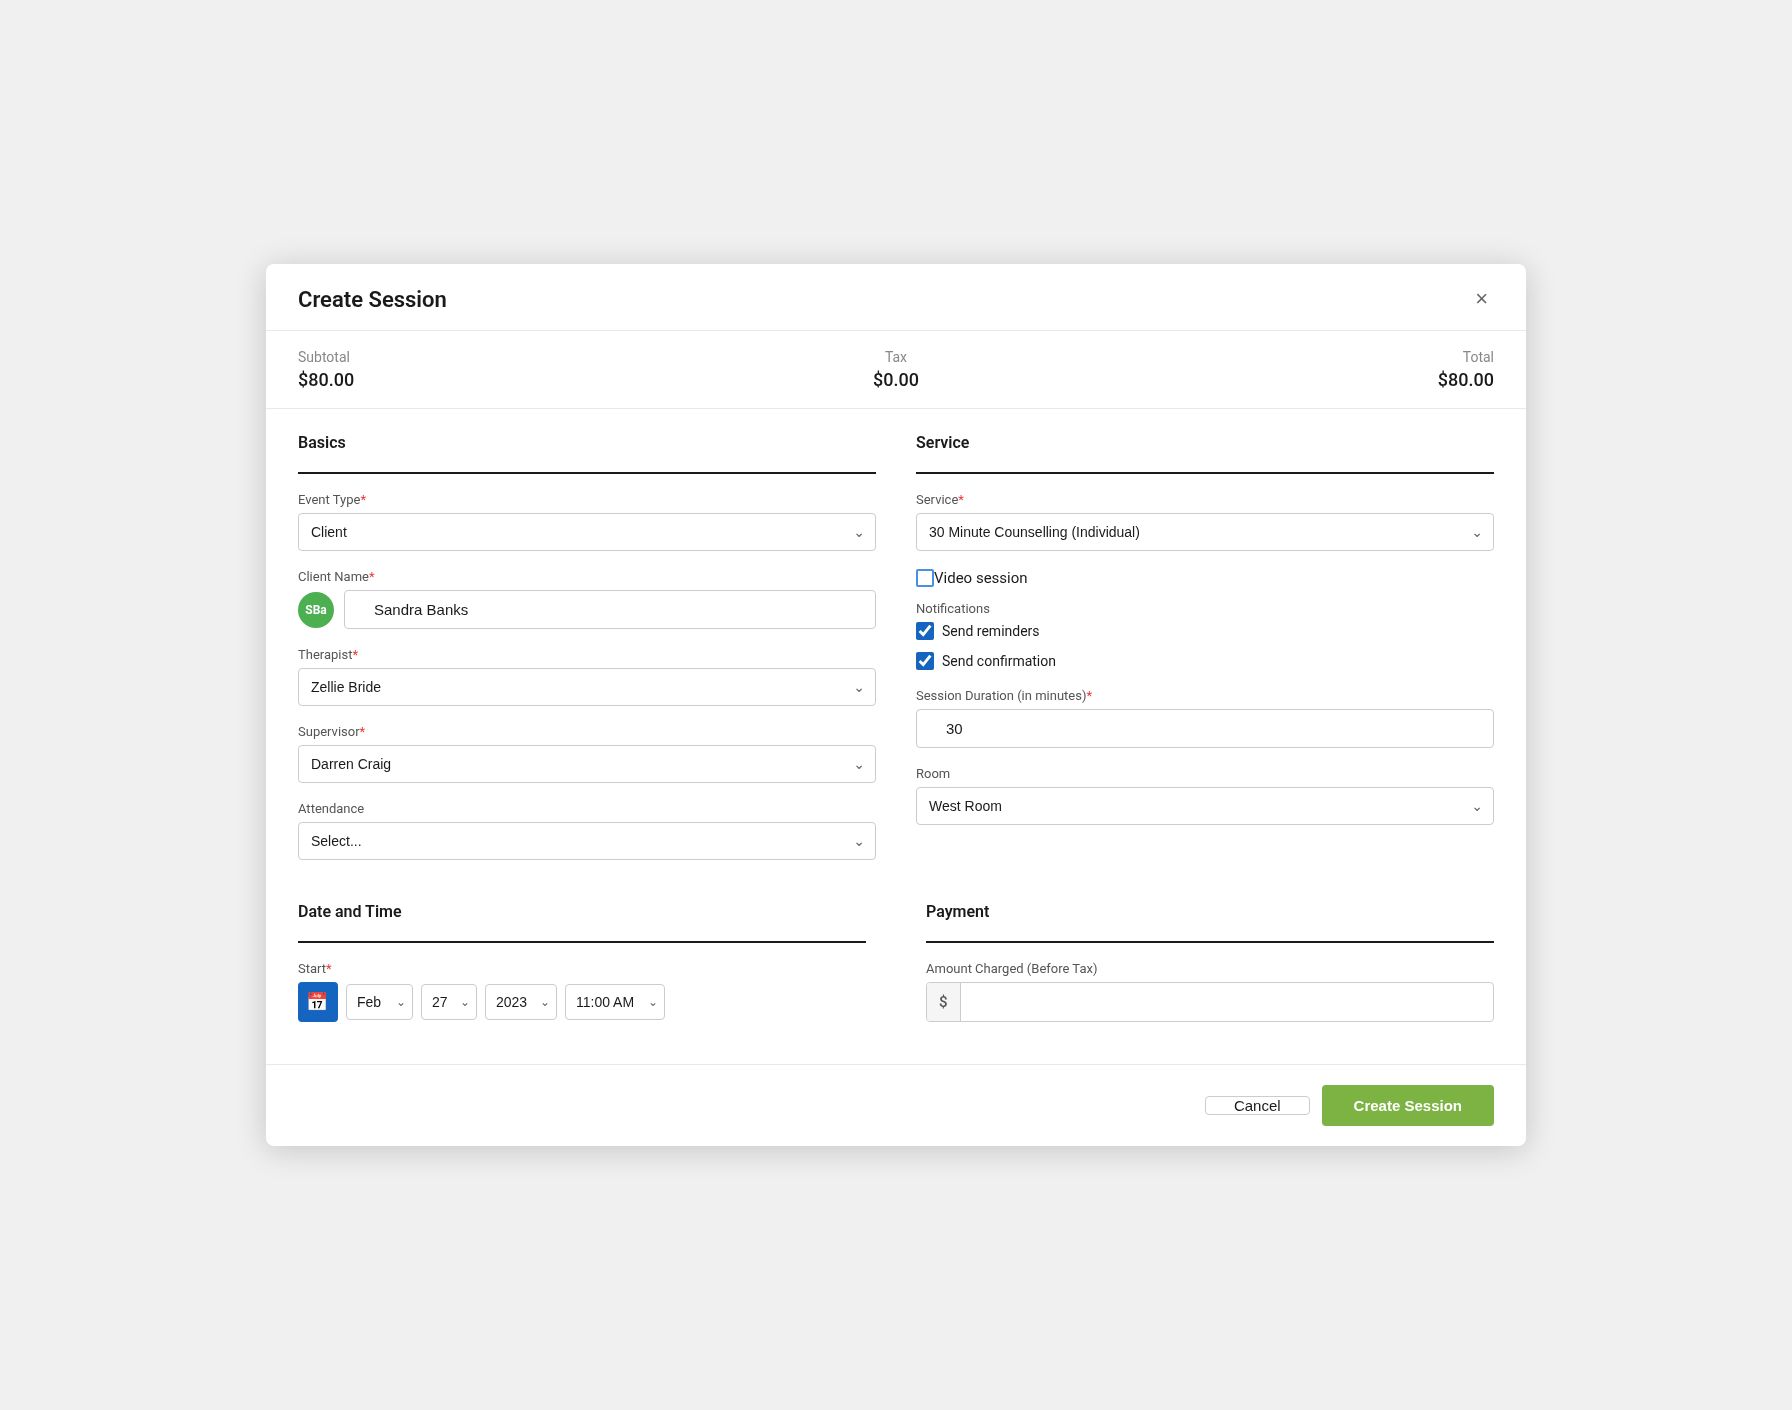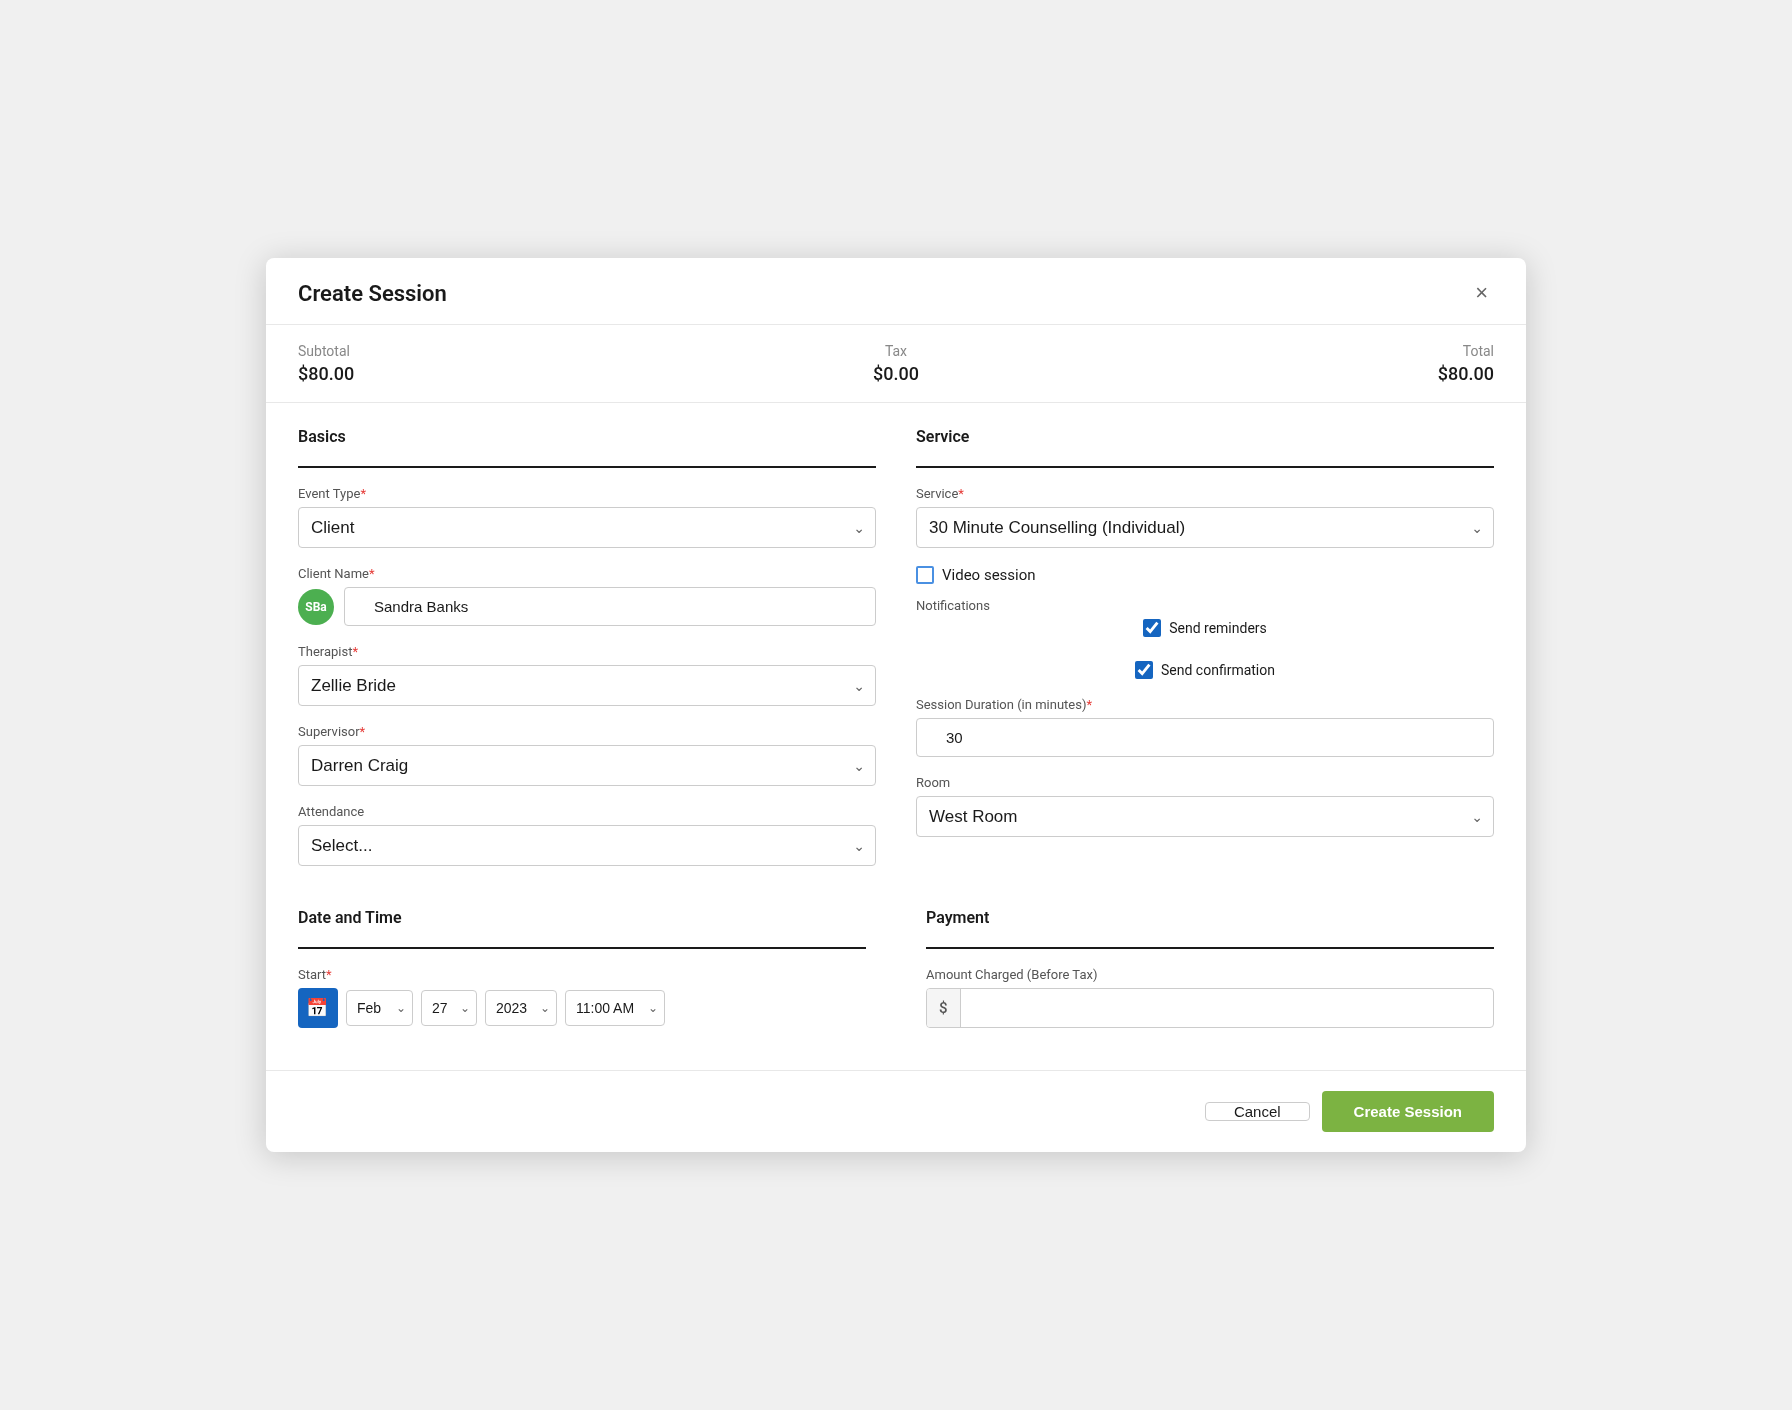--- a/index.html
+++ b/index.html
@@ -105,21 +105,21 @@
       border-radius: 4px;
       background: #fff;
     }
     .form-select-wrapper select {
       width: 100%;
       border: none;
       background: transparent;
       appearance: none;
       -webkit-appearance: none;
       padding: 10px 36px 10px 12px;
-      font-size: 17px;
+      font-size: 14px;
       color: #1a1a1a;
       cursor: pointer;
       outline: none;
     }
     .chevron-icon {
       position: absolute;
       right: 10px;
       pointer-events: none;
       color: #666;
       font-size: 14px;
@@ -147,40 +147,38 @@
       border-radius: 4px;
       padding: 10px 29px;
       font-size: 15px;
       color: #1a1a1a;
       width: 100%;
       outline: none;
     }
     .checkbox-group {
       display: flex;
       flex-direction: column;
-      gap: 24px;
-      align-items: center;
+      gap: 12px;
     }
     .checkbox-item {
       display: flex;
       align-items: center;
       gap: 8px;
       font-size: 14px;
       color: #1a1a1a;
     }
     .checkbox-item input[type="checkbox"] {
       width: 18px;
       height: 18px;
       accent-color: #1565c0;
       cursor: pointer;
     }
     .video-session-row {
       display: flex;
       align-items: center;
-      gap: 8px;
       margin-bottom: 14px;
     }
     .video-checkbox {
       width: 18px;
       height: 18px;
       border: 2px solid #4a90e2;
       background: #fff;
       cursor: pointer;
       appearance: none;
       -webkit-appearance: none;

